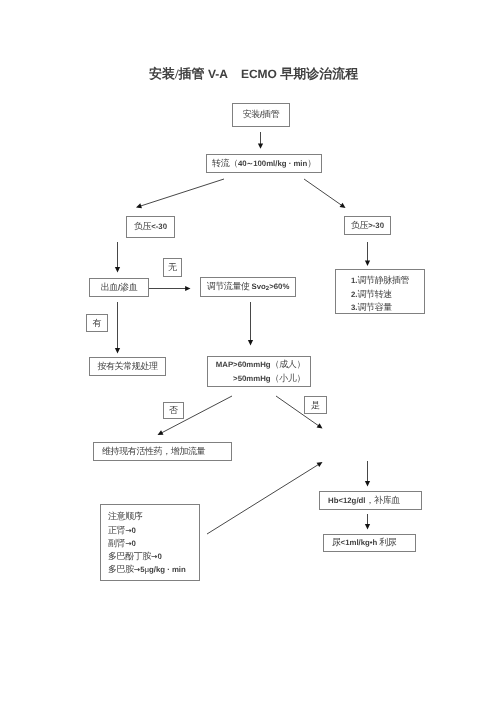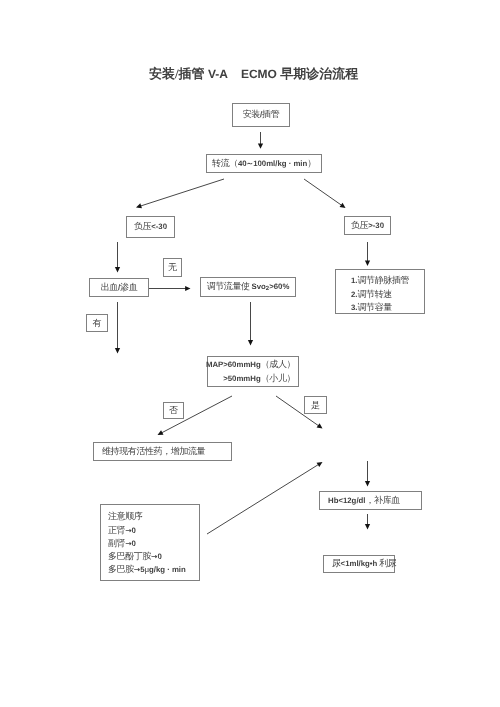--- a/index.html
+++ b/index.html
@@ -98,38 +98,41 @@
         <span class="ln"><span class="lat2">1.</span>调节静脉插管</span>
         <span class="ln"><span class="lat2">2.</span>调节转速</span>
         <span class="ln"><span class="lat2">3.</span>调节容量</span>
       </span>
   </div>
 
   <div class="box" style="left:200px;top:277px;width:96px;height:20px;">
     <span class="t">调节流量使 <span class="lat2">Svo</span><sub>2</sub><span class="lat2">&gt;60%</span></span>
   </div>
 
+  <div class="box" style="left:89px;top:357px;width:77px;height:19px;">
+    <span class="t">按有关常规处理</span>
+  </div>
 
-  <div class="box" style="left:207px;top:356px;width:92px;height:31px;justify-content:center;">
+  <div class="box" style="left:207px;top:356px;width:104px;height:31px;justify-content:flex-end;">
     <span class="t list" style="text-align:right;padding-right:5px;line-height:13.5px;">
         <span class="ln"><span class="lat2">MAP&gt;60mmHg</span>（成人）</span>
         <span class="ln"><span class="lat2">&gt;50mmHg</span>（小儿）</span>
       </span>
   </div>
 
   <div class="box" style="left:93px;top:442px;width:139px;height:19px;justify-content:flex-start;">
     <span class="t" style="padding-left:8px;">维持现有活性药，增加流量</span>
   </div>
 
 
   <div class="box" style="left:319px;top:491px;width:103px;height:19px;justify-content:flex-start;">
     <span class="t" style="padding-left:8px;"><span class="lat2">Hb&lt;12g/dl</span>，补库血</span>
   </div>
 
-  <div class="box" style="left:323px;top:534px;width:72px;height:18px;justify-content:flex-start;margin-top:21px;">
+  <div class="box" style="left:323px;top:534px;width:93px;height:18px;justify-content:flex-start;">
     <span class="t" style="padding-left:8px;">尿<span class="lat2">&lt;1ml/kg•h</span> 利尿</span>
   </div>
 
   <div class="box" style="left:100px;top:504px;width:100px;height:77px;justify-content:flex-start;">
     <span class="t list" style="padding-left:7px;line-height:13.2px;position:relative;top:1px;">
         <span class="ln">注意顺序</span>
         <span class="ln">正肾<span class="arw">→</span><span class="lat2">0</span></span>
         <span class="ln">副肾<span class="arw">→</span><span class="lat2">0</span></span>
         <span class="ln">多巴酚丁胺<span class="arw">→</span><span class="lat2">0</span></span>
         <span class="ln">多巴胺<span class="arw">→</span><span class="lat2">5</span>μ<span class="lat2">g/kg</span><span class="lat2"> · </span><span class="lat2">min</span></span>

